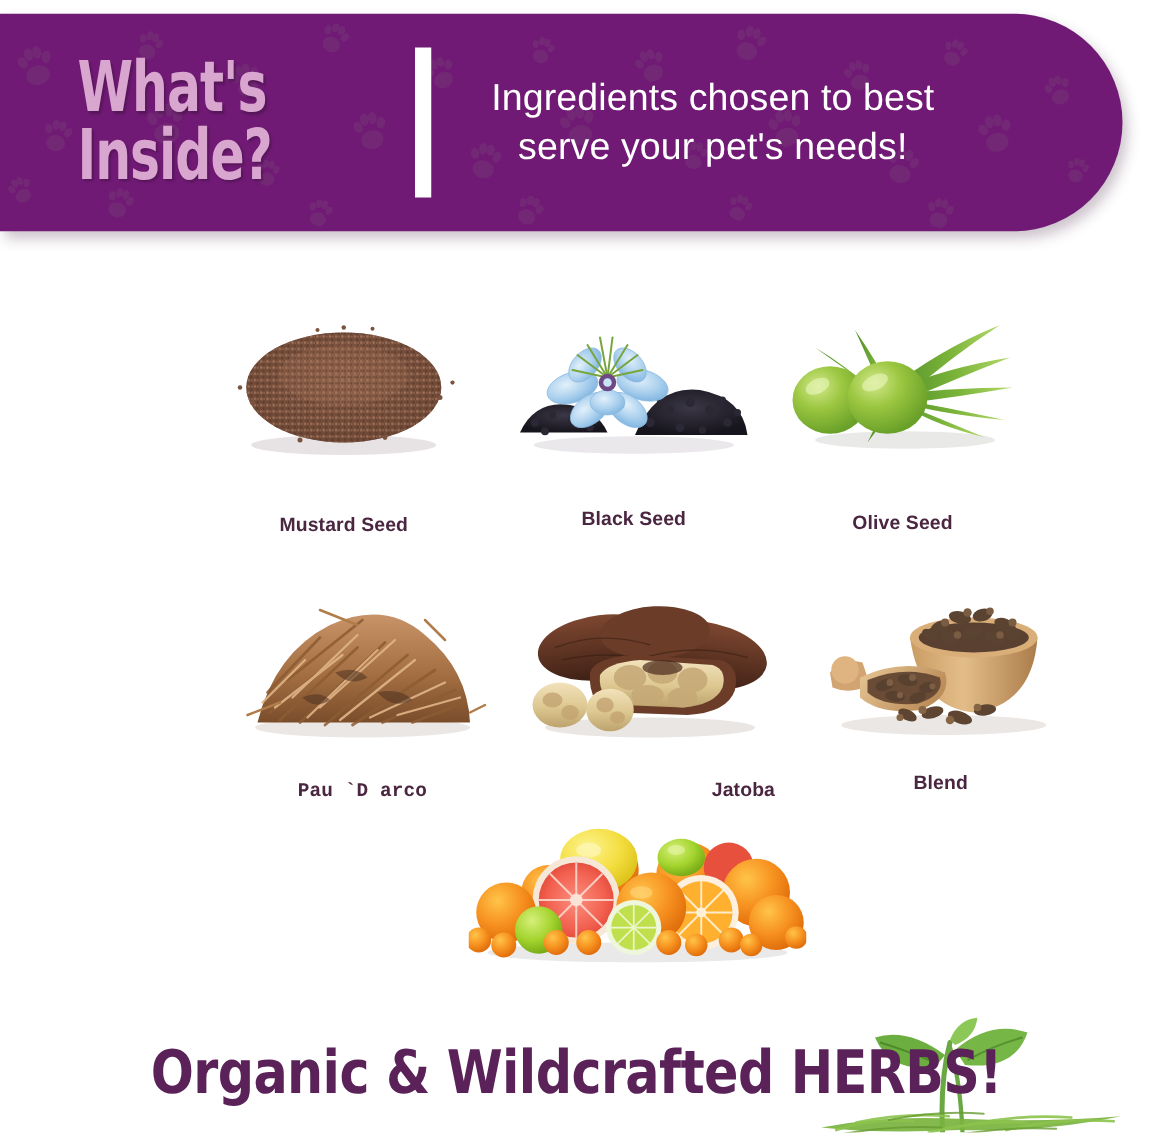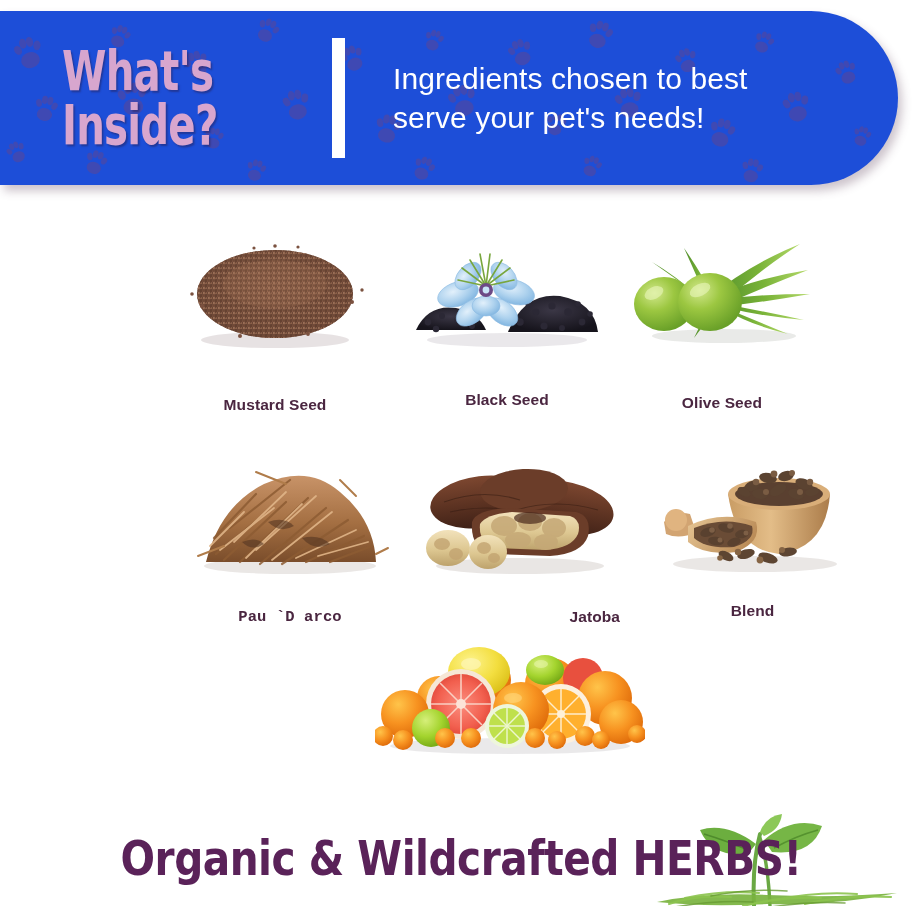--- a/index.html
+++ b/index.html
@@ -10,21 +10,21 @@
     overflow:hidden;
     position:relative;
   }
 
   
   .banner-wrap{
     position:absolute;left:0;top:11px;width:900px;height:174px;
   }
   .banner{
     position:absolute;left:0;top:0;width:898px;height:174px;
-    background:#1d4ed8;
+    background:#701a75;
     border-radius:0 87px 87px 0;
     box-shadow:4px 6px 10px rgba(90,60,85,.30);
     overflow:hidden;
   }
   .paws{position:absolute;inset:0;opacity:.5;}
   .banner-inner{
     position:absolute;inset:0;
     display:flex;align-items:center;
   }
   .banner-title{
@@ -47,24 +47,25 @@
     flex:0 0 auto;
   }
   .banner-sub{
     margin-left:48px;
     color:#ffffff;
     font-size:30px;
     line-height:1.30;
     font-weight:normal;
     letter-spacing:.1px;
     white-space:pre-line;
+    text-align:center;
   }
 
   
-  .grid{position:absolute;left:0;top:192px;width:750px;height:630px;}
+  .grid{position:absolute;left:0;top:208px;width:750px;height:630px;}
   .cell{position:absolute;text-align:center;}
   .thumb{position:relative;margin:0 auto;}
   .caption{
     color:#4a2640;
     font-weight:bold;
     font-size:15.5px;
     letter-spacing:.1px;
     white-space:nowrap;
   }
 

